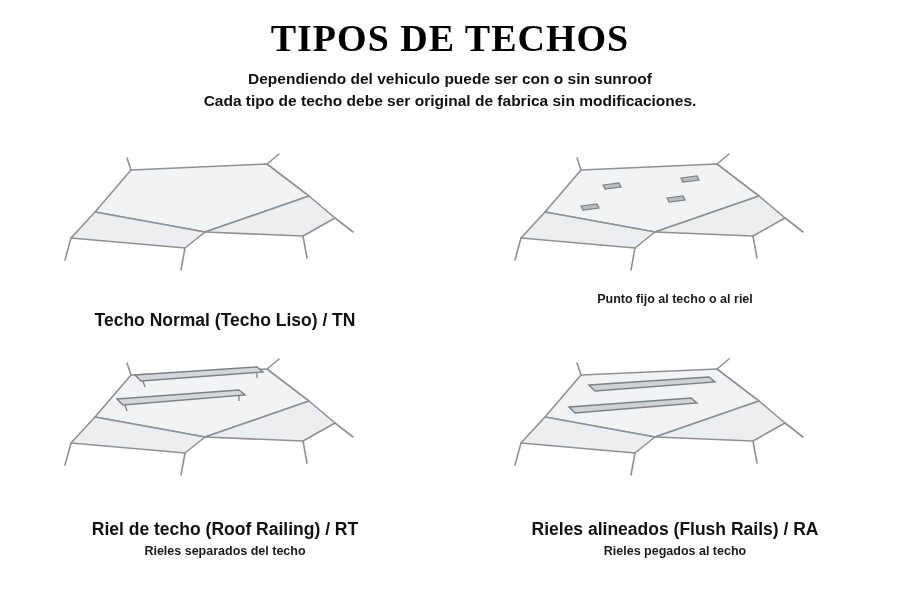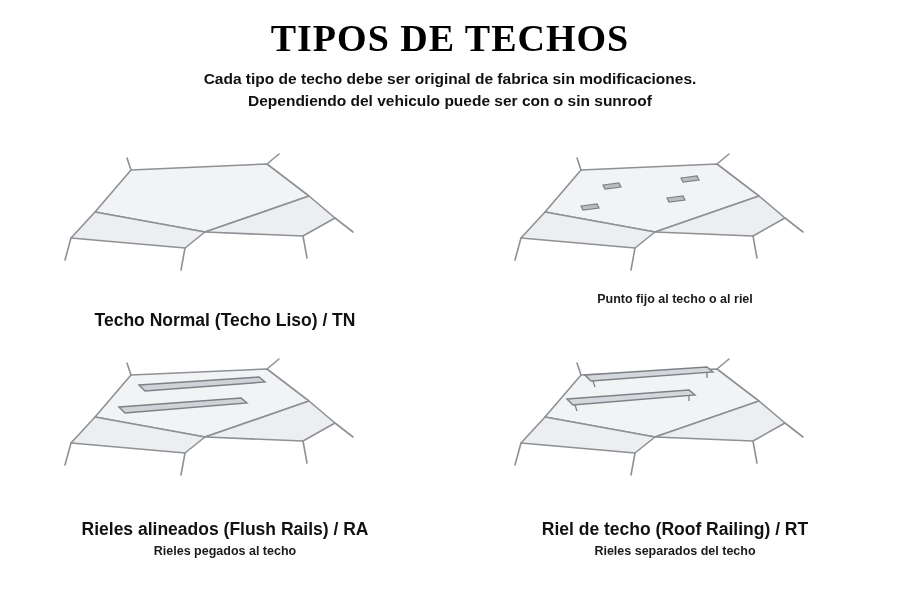--- a/index.html
+++ b/index.html
@@ -87,22 +87,22 @@
   .cell.r2 .caption { margin-top: 26px; }
 </style>
 </head>
 <body>
 
 <div class="page">
 
   <div class="title">TIPOS DE TECHOS</div>
 
   <div class="subtitle-block">
+    <div>Dependiendo del vehiculo puede ser con o sin sunroof</div>
     <div>Cada tipo de techo debe ser original de fabrica sin modificaciones.</div>
-    <div>Dependiendo del vehiculo puede ser con o sin sunroof</div>
   </div>
 
   <div class="grid">
 
     <div class="cell r1">
       <div class="art">
         <svg viewBox="0 0 380 148" xmlns="http://www.w3.org/2000/svg">
           <g fill="none" stroke="#8d9196" stroke-width="1.6" stroke-linejoin="round" stroke-linecap="round">
 
             <path d="M60 72 L96 30 L232 24 L274 56 L170 92 Z" fill="#f2f3f4"></path>
@@ -158,55 +158,55 @@
             <path d="M274 56 L300 78 L268 96 L170 92 Z" fill="#eceef0"></path>
             <path d="M60 72 L36 98 L150 108 L170 92 Z" fill="#eceef0"></path>
             <path d="M36 98 L30 120"></path>
             <path d="M150 108 L146 130"></path>
             <path d="M268 96 L272 118"></path>
             <path d="M300 78 L318 92"></path>
             <path d="M96 30 L92 18"></path>
             <path d="M232 24 L244 14"></path>
           </g>
 
-          <g stroke="#7d8186" stroke-width="1.4" fill="#cfd3d7">
-            <path d="M104 40 L224 32 L230 37 L110 46 Z"></path>
-            <path d="M84 62 L206 53 L212 58 L90 68 Z"></path>
-          </g>
-        </svg>
-      </div>
-      <div class="caption">Rieles alineados (Flush Rails) / RA</div>
-      <div class="subcaption">Rieles pegados al techo</div>
-    </div>
-
-    <div class="cell r2">
-      <div class="art">
-        <svg viewBox="0 0 380 148" xmlns="http://www.w3.org/2000/svg">
-          <g fill="none" stroke="#8d9196" stroke-width="1.6" stroke-linejoin="round" stroke-linecap="round">
-            <path d="M60 72 L96 30 L232 24 L274 56 L170 92 Z" fill="#f2f3f4"></path>
-            <path d="M274 56 L300 78 L268 96 L170 92 Z" fill="#eceef0"></path>
-            <path d="M60 72 L36 98 L150 108 L170 92 Z" fill="#eceef0"></path>
-            <path d="M36 98 L30 120"></path>
-            <path d="M150 108 L146 130"></path>
-            <path d="M268 96 L272 118"></path>
-            <path d="M300 78 L318 92"></path>
-            <path d="M96 30 L92 18"></path>
-            <path d="M232 24 L244 14"></path>
-          </g>
-
           <g stroke="#7d8186" stroke-width="1.4" fill="#d4d8dc">
             <path d="M100 30 L222 22 L228 27 L106 36 Z"></path>
             <path d="M82 54 L204 45 L210 50 L88 60 Z"></path>
           </g>
           <g stroke="#7d8186" stroke-width="1.3" fill="none">
             <path d="M108 36 L110 42"></path>
             <path d="M222 27 L222 33"></path>
             <path d="M90 60 L92 66"></path>
             <path d="M204 50 L204 56"></path>
           </g>
         </svg>
       </div>
       <div class="caption">Riel de techo (Roof Railing) / RT</div>
       <div class="subcaption">Rieles separados del techo</div>
     </div>
 
+    <div class="cell r2">
+      <div class="art">
+        <svg viewBox="0 0 380 148" xmlns="http://www.w3.org/2000/svg">
+          <g fill="none" stroke="#8d9196" stroke-width="1.6" stroke-linejoin="round" stroke-linecap="round">
+            <path d="M60 72 L96 30 L232 24 L274 56 L170 92 Z" fill="#f2f3f4"></path>
+            <path d="M274 56 L300 78 L268 96 L170 92 Z" fill="#eceef0"></path>
+            <path d="M60 72 L36 98 L150 108 L170 92 Z" fill="#eceef0"></path>
+            <path d="M36 98 L30 120"></path>
+            <path d="M150 108 L146 130"></path>
+            <path d="M268 96 L272 118"></path>
+            <path d="M300 78 L318 92"></path>
+            <path d="M96 30 L92 18"></path>
+            <path d="M232 24 L244 14"></path>
+          </g>
+
+          <g stroke="#7d8186" stroke-width="1.4" fill="#cfd3d7">
+            <path d="M104 40 L224 32 L230 37 L110 46 Z"></path>
+            <path d="M84 62 L206 53 L212 58 L90 68 Z"></path>
+          </g>
+        </svg>
+      </div>
+      <div class="caption">Rieles alineados (Flush Rails) / RA</div>
+      <div class="subcaption">Rieles pegados al techo</div>
+    </div>
+
   </div>
 </div>
 
 </body></html>

